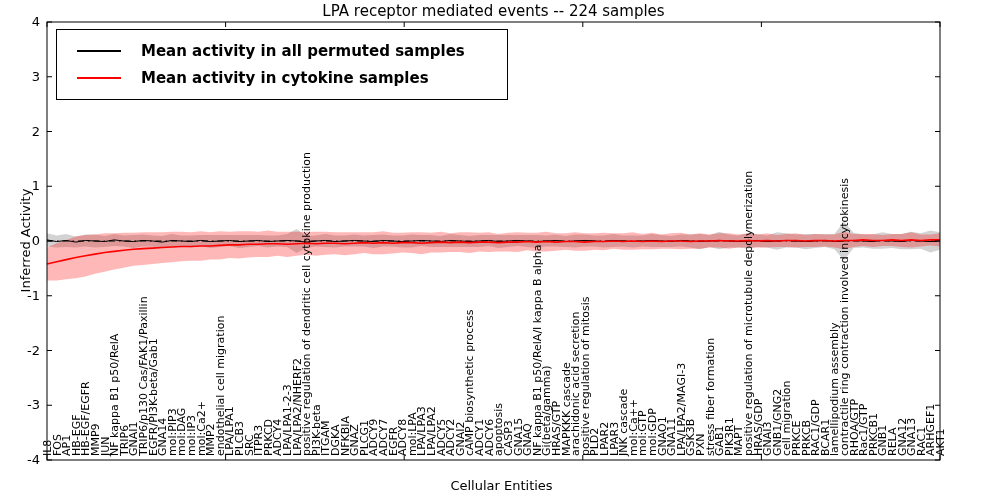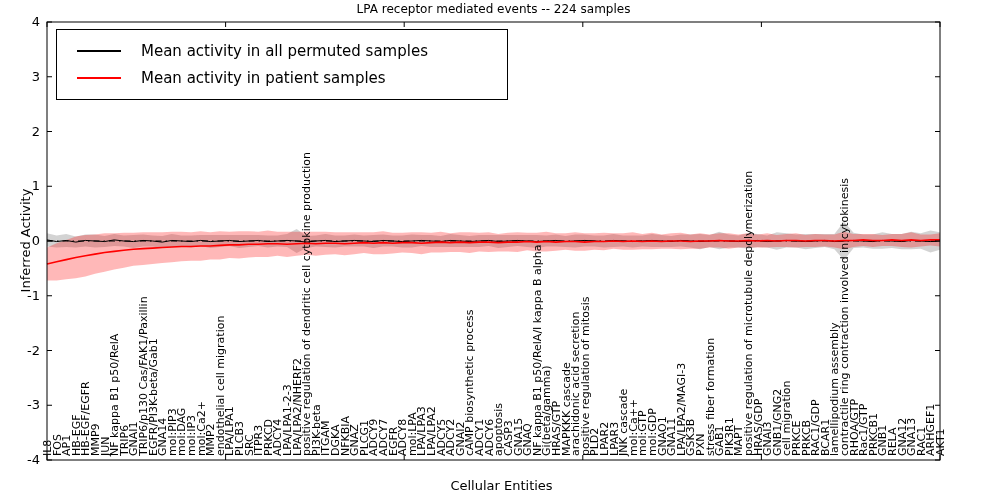--- a/index.html
+++ b/index.html
@@ -3,41 +3,41 @@
 <meta charset="utf-8">
 <style>
   html,body{margin:0;padding:0;background:#ffffff;}
   #figure{
     position:relative;width:1000px;height:500px;background:#ffffff;
     font-family:"DejaVu Sans","Liberation Sans",sans-serif;overflow:hidden;
   }
   #plot-svg{position:absolute;left:0;top:0;}
   .title{
     position:absolute;left:47px;top:2px;width:893px;text-align:center;
-    font-size:12px;color:#000;
+    font-size:15px;color:#000;
   }
   .xlabel{
     position:absolute;left:55px;top:478px;width:893px;text-align:center;
     font-size:13px;color:#000;
   }
   .ylabel{
     position:absolute;left:-30px;top:233px;width:110px;text-align:center;
     font-size:13px;color:#000;
     transform:rotate(-90deg);
   }
   .ytick{
     position:absolute;width:34px;text-align:right;font-size:13px;color:#000;
     margin-top:-8px;
   }
   .legend{
     position:absolute;left:56px;top:29px;width:452px;
     background:#ffffff;border:1px solid #000;
     box-sizing:border-box;padding:7px 10px 8px 10px;
   }
-  .legend-row{display:flex;align-items:center;height:27px;}
+  .legend-row{display:flex;align-items:center;height:27px;font-weight:bold;}
   .legend-swatch{width:44px;height:2px;margin-left:10px;margin-right:20px;flex:none;}
   .legend-text{font-size:15px;color:#000;white-space:nowrap;}
 </style>
 </head>
 <body>
 
 <div id="figure">
   <svg id="plot-svg" width="1000" height="500">
       <polygon points="47,233.33499999999998 56.60215053763441,235.525 66.20430107526882,233.8825 75.80645161290323,236.62 85.40860215053763,234.43 95.01075268817203,234.43 104.61290322580645,236.07250000000002 114.21505376344086,233.8825 123.81720430107526,235.525 133.4193548387097,234.97750000000002 143.02150537634407,234.43 152.6236559139785,235.525 162.2258064516129,236.07250000000002 171.8279569892473,233.8825 181.43010752688173,235.525 191.03225806451613,235.525 200.63440860215053,234.97750000000002 210.23655913978496,234.97750000000002 219.83870967741936,234.97750000000002 229.44086021505376,234.97750000000002 239.04301075268816,234.97750000000002 248.6451612903226,234.97750000000002 258.247311827957,234.97750000000002 267.8494623655914,235.525 277.4516129032258,235.525 287.0537634408602,233.8825 296.6559139784946,228.95499999999998 306.258064516129,236.07250000000002 315.86021505376345,235.525 325.4623655913978,233.8825 335.06451612903226,235.525 344.6666666666667,235.525 354.26881720430106,234.43 363.8709677419355,235.525 373.4731182795699,234.97750000000002 383.0752688172043,234.43 392.6774193548387,235.525 402.2795698924731,235.525 411.8817204301075,234.43 421.48387096774195,234.97750000000002 431.0860215053763,234.97750000000002 440.68817204301075,236.07250000000002 450.2903225806452,233.8825 459.89247311827955,234.97750000000002 469.494623655914,236.07250000000002 479.0967741935484,234.97750000000002 488.6989247311828,234.97750000000002 498.3010752688172,234.97750000000002 507.9032258064516,234.97750000000002 517.505376344086,234.97750000000002 527.1075268817204,234.97750000000002 536.7096774193549,234.97750000000002 546.3118279569892,235.525 555.9139784946237,234.43 565.516129032258,236.07250000000002 575.1182795698925,234.43 584.7204301075269,234.43 594.3225806451613,235.525 603.9247311827957,235.525 613.5268817204301,233.8825 623.1290322580645,235.525 632.7311827956989,235.525 642.3333333333334,235.525 651.9354838709677,233.8825 661.5376344086021,234.97750000000002 671.1397849462365,236.07250000000002 680.741935483871,234.43 690.3440860215054,234.43 699.9462365591398,233.8825 709.5483870967741,234.97750000000002 719.1505376344086,231.6925 728.752688172043,234.43 738.3548387096774,235.525 747.9569892473119,233.33499999999998 757.5591397849462,233.8825 767.1612903225806,235.525 776.763440860215,232.23999999999998 786.3655913978495,233.33499999999998 795.9677419354839,234.43 805.5698924731183,233.8825 815.1720430107526,233.8825 824.7741935483871,233.8825 834.3763440860215,233.8825 843.9784946236559,221.8375 853.5806451612904,232.7875 863.1827956989247,234.43 872.7849462365591,234.43 882.3870967741935,232.23999999999998 891.989247311828,233.8825 901.5913978494624,233.8825 911.1935483870968,231.6925 920.7956989247311,233.33499999999998 930.3978494623656,230.5975 940,232.23999999999998 940,249.76000000000002 930.3978494623656,252.4975 920.7956989247311,248.665 911.1935483870968,249.2125 901.5913978494624,249.2125 891.989247311828,248.1175 882.3870967741935,248.665 872.7849462365591,248.665 863.1827956989247,247.57 853.5806451612904,248.1175 843.9784946236559,260.1625 834.3763440860215,249.2125 824.7741935483871,247.0225 815.1720430107526,248.1175 805.5698924731183,249.2125 795.9677419354839,247.57 786.3655913978495,247.57 776.763440860215,249.76000000000002 767.1612903225806,247.57 757.5591397849462,247.0225 747.9569892473119,248.665 738.3548387096774,247.57 728.752688172043,247.57 719.1505376344086,249.2125 709.5483870967741,247.0225 699.9462365591398,249.2125 690.3440860215054,247.57 680.741935483871,246.475 671.1397849462365,247.0225 661.5376344086021,247.0225 651.9354838709677,247.0225 642.3333333333334,246.475 632.7311827956989,247.57 623.1290322580645,246.475 613.5268817204301,247.0225 603.9247311827957,247.57 594.3225806451613,246.475 584.7204301075269,246.475 575.1182795698925,247.57 565.516129032258,247.0225 555.9139784946237,246.475 546.3118279569892,246.475 536.7096774193549,248.1175 527.1075268817204,247.0225 517.505376344086,245.92749999999998 507.9032258064516,247.0225 498.3010752688172,248.1175 488.6989247311828,245.92749999999998 479.0967741935484,247.0225 469.494623655914,247.0225 459.89247311827955,247.0225 450.2903225806452,247.0225 440.68817204301075,247.0225 431.0860215053763,247.0225 421.48387096774195,245.92749999999998 411.8817204301075,247.57 402.2795698924731,247.57 392.6774193548387,246.475 383.0752688172043,246.475 373.4731182795699,248.1175 363.8709677419355,246.475 354.26881720430106,246.475 344.6666666666667,246.475 335.06451612903226,247.57 325.4623655913978,247.0225 315.86021505376345,246.475 306.258064516129,248.1175 296.6559139784946,253.045 287.0537634408602,247.0225 277.4516129032258,246.475 267.8494623655914,247.57 258.247311827957,245.92749999999998 248.6451612903226,247.0225 239.04301075268816,248.1175 229.44086021505376,245.92749999999998 219.83870967741936,247.0225 210.23655913978496,248.1175 200.63440860215053,245.92749999999998 191.03225806451613,247.57 181.43010752688173,246.475 171.8279569892473,247.0225 162.2258064516129,248.1175 152.6236559139785,246.475 143.02150537634407,246.475 133.4193548387097,248.1175 123.81720430107526,246.475 114.21505376344086,245.92749999999998 104.61290322580645,247.0225 95.01075268817203,247.57 85.40860215053763,246.475 75.80645161290323,247.57 66.20430107526882,247.0225 56.60215053763441,247.57 47,246.475" fill="rgba(128,128,128,0.35)"></polygon>
       <polygon points="47,247.57 56.60215053763441,243.19 66.20430107526882,239.905 75.80645161290323,236.62 85.40860215053763,234.97750000000002 95.01075268817203,234.43 104.61290322580645,233.33499999999998 114.21505376344086,233.33499999999998 123.81720430107526,232.7875 133.4193548387097,232.7875 143.02150537634407,232.23999999999998 152.6236559139785,232.23999999999998 162.2258064516129,232.23999999999998 171.8279569892473,231.6925 181.43010752688173,231.6925 191.03225806451613,232.23999999999998 200.63440860215053,231.14499999999998 210.23655913978496,232.23999999999998 219.83870967741936,231.14499999999998 229.44086021505376,231.6925 239.04301075268816,231.14499999999998 248.6451612903226,231.14499999999998 258.247311827957,231.6925 267.8494623655914,230.5975 277.4516129032258,231.6925 287.0537634408602,231.6925 296.6559139784946,231.6925 306.258064516129,231.6925 315.86021505376345,231.6925 325.4623655913978,231.6925 335.06451612903226,232.23999999999998 344.6666666666667,232.23999999999998 354.26881720430106,232.23999999999998 363.8709677419355,232.23999999999998 373.4731182795699,232.23999999999998 383.0752688172043,231.14499999999998 392.6774193548387,232.7875 402.2795698924731,232.7875 411.8817204301075,232.23999999999998 421.48387096774195,232.23999999999998 431.0860215053763,232.7875 440.68817204301075,231.6925 450.2903225806452,233.33499999999998 459.89247311827955,232.23999999999998 469.494623655914,232.23999999999998 479.0967741935484,232.7875 488.6989247311828,232.23999999999998 498.3010752688172,233.8825 507.9032258064516,232.7875 517.505376344086,232.23999999999998 527.1075268817204,232.7875 536.7096774193549,232.7875 546.3118279569892,231.6925 555.9139784946237,233.33499999999998 565.516129032258,233.33499999999998 575.1182795698925,232.23999999999998 584.7204301075269,233.33499999999998 594.3225806451613,233.33499999999998 603.9247311827957,232.7875 613.5268817204301,233.33499999999998 623.1290322580645,233.33499999999998 632.7311827956989,232.23999999999998 642.3333333333334,233.8825 651.9354838709677,232.7875 661.5376344086021,234.43 671.1397849462365,233.33499999999998 680.741935483871,232.7875 690.3440860215054,234.43 699.9462365591398,233.33499999999998 709.5483870967741,234.43 719.1505376344086,233.33499999999998 728.752688172043,233.33499999999998 738.3548387096774,234.43 747.9569892473119,233.33499999999998 757.5591397849462,234.43 767.1612903225806,233.33499999999998 776.763440860215,234.97750000000002 786.3655913978495,233.8825 795.9677419354839,233.33499999999998 805.5698924731183,234.97750000000002 815.1720430107526,233.8825 824.7741935483871,234.43 834.3763440860215,234.43 843.9784946236559,231.6925 853.5806451612904,233.8825 863.1827956989247,233.8825 872.7849462365591,233.8825 882.3870967741935,234.97750000000002 891.989247311828,233.8825 901.5913978494624,233.8825 911.1935483870968,232.23999999999998 920.7956989247311,234.43 930.3978494623656,234.43 940,233.33499999999998 940,246.475 930.3978494623656,245.38 920.7956989247311,246.475 911.1935483870968,247.57 901.5913978494624,247.0225 891.989247311828,245.92749999999998 882.3870967741935,245.92749999999998 872.7849462365591,247.0225 863.1827956989247,245.92749999999998 853.5806451612904,247.0225 843.9784946236559,249.2125 834.3763440860215,247.57 824.7741935483871,246.475 815.1720430107526,247.0225 805.5698924731183,247.0225 795.9677419354839,247.57 786.3655913978495,247.0225 776.763440860215,247.0225 767.1612903225806,247.57 757.5591397849462,247.57 747.9569892473119,247.57 738.3548387096774,247.57 728.752688172043,248.665 719.1505376344086,247.57 709.5483870967741,247.57 699.9462365591398,248.665 690.3440860215054,248.665 680.741935483871,249.2125 671.1397849462365,248.665 661.5376344086021,248.665 651.9354838709677,249.2125 642.3333333333334,249.2125 632.7311827956989,249.76000000000002 623.1290322580645,249.76000000000002 613.5268817204301,248.665 603.9247311827957,250.3075 594.3225806451613,249.76000000000002 584.7204301075269,250.855 575.1182795698925,250.855 565.516129032258,249.76000000000002 555.9139784946237,250.855 546.3118279569892,251.40250000000003 536.7096774193549,251.40250000000003 527.1075268817204,250.3075 517.505376344086,251.95000000000002 507.9032258064516,251.40250000000003 498.3010752688172,251.40250000000003 488.6989247311828,251.95000000000002 479.0967741935484,251.40250000000003 469.494623655914,253.045 459.89247311827955,251.95000000000002 450.2903225806452,251.95000000000002 440.68817204301075,252.4975 431.0860215053763,252.4975 421.48387096774195,254.14000000000001 411.8817204301075,253.045 402.2795698924731,252.4975 392.6774193548387,253.59250000000003 383.0752688172043,254.14000000000001 373.4731182795699,254.14000000000001 363.8709677419355,253.045 354.26881720430106,254.14000000000001 344.6666666666667,255.23499999999999 335.06451612903226,254.14000000000001 325.4623655913978,254.6875 315.86021505376345,255.78249999999997 306.258064516129,254.6875 296.6559139784946,255.78249999999997 287.0537634408602,256.8775 277.4516129032258,255.78249999999997 267.8494623655914,256.8775 258.247311827957,256.8775 248.6451612903226,257.42499999999995 239.04301075268816,258.52 229.44086021505376,257.97249999999997 219.83870967741936,259.615 210.23655913978496,259.615 200.63440860215053,260.71000000000004 191.03225806451613,260.71000000000004 181.43010752688173,261.2575 171.8279569892473,262.35249999999996 162.2258064516129,262.9 152.6236559139785,263.995 143.02150537634407,265.09000000000003 133.4193548387097,265.63750000000005 123.81720430107526,267.8275 114.21505376344086,269.46999999999997 104.61290322580645,271.65999999999997 95.01075268817203,273.85 85.40860215053763,276.5875 75.80645161290323,278.22999999999996 66.20430107526882,279.325 56.60215053763441,280.41999999999996 47,280.41999999999996" fill="rgba(255,0,0,0.28)"></polygon>
@@ -187,16 +187,16 @@
       <div class="ytick" style="left: 6px; top: 460px;">-4</div>
     </div>
 
   <div class="legend">
     <div class="legend-row">
       <div class="legend-swatch" id="sw0" style="background: rgb(0, 0, 0);"></div>
       <div class="legend-text">Mean activity in all permuted samples</div>
     </div>
     <div class="legend-row">
       <div class="legend-swatch" id="sw1" style="background: rgb(255, 0, 0);"></div>
-      <div class="legend-text">Mean activity in patient samples</div>
+      <div class="legend-text">Mean activity in cytokine samples</div>
     </div>
   </div>
 </div>
 
 </body></html>

